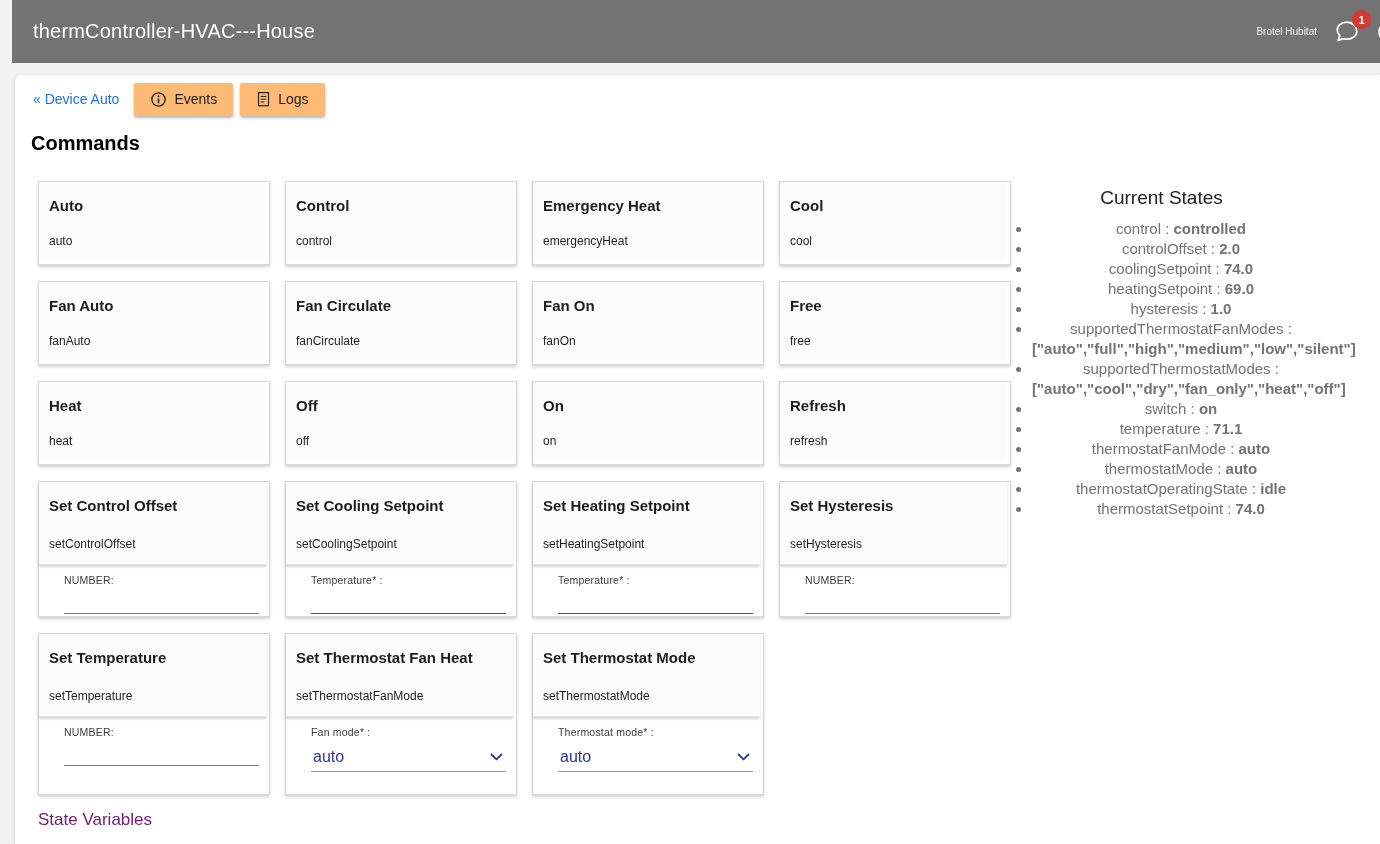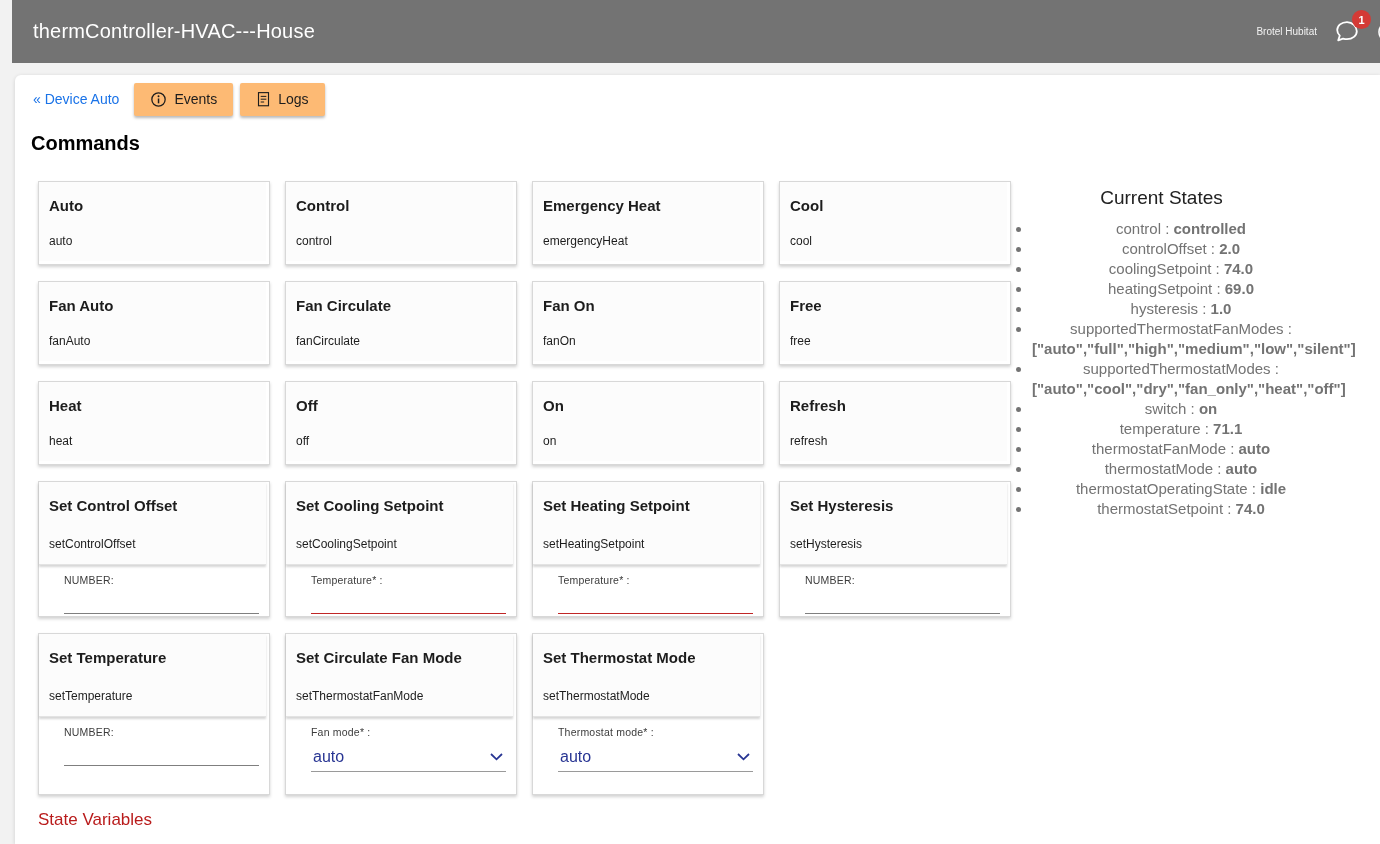--- a/index.html
+++ b/index.html
@@ -100,21 +100,21 @@
   }
   .select-value { font-size:16px; }
 
   
   .current-states { position:absolute; left:978px; top:112px; width:337px;text-align:center; }
   .cs-heading { font-size:19px; font-weight:400; color:#212121; margin:0 0 10px 0; }
   .cs-list { margin:0; padding-left:39px; list-style:disc; }
   .cs-item { font-size:15px; line-height:20px; color:#737373; }
   .cs-value { font-weight:700; white-space:nowrap; }
 
-  .state-vars-heading { position:absolute; left:23px; top:735px; font-size:17px; font-weight:400; color:#b91c1c; }
+  .state-vars-heading { position:absolute; left:23px; top:735px; font-size:17px; font-weight:400; color:#701a75; }
 
   svg { display:block; }
 </style>
 </head>
 <body>
 
 <div class="topbar">
   <div class="topbar-title">thermController-HVAC---House</div>
   <div class="topbar-right">
     <span class="account-name">Brotel Hubitat</span>
@@ -298,21 +298,21 @@
           <div class="cmd-title">Set Temperature</div>
           <div class="cmd-name">setTemperature</div>
         </div>
         <div class="param">
           <div class="param-label">NUMBER:</div>
           <input class="param-input" value="" style="">
         </div>
       </div>
       <div class="card h162">
         <div class="cmd-btn">
-          <div class="cmd-title">Set Circulate Fan Mode</div>
+          <div class="cmd-title">Set Thermostat Fan Heat</div>
           <div class="cmd-name">setThermostatFanMode</div>
         </div>
         <div class="param">
           <div class="param-label">Fan mode* :</div>
           <div class="param-select">
             <span class="select-value">auto</span>
             <span>
               <svg width="13" height="8" viewBox="0 0 13 8">
                   <path d="M1 1l5.5 5.3L12 1" fill="none" stroke="#283593" stroke-width="1.8"></path>
                 </svg>

